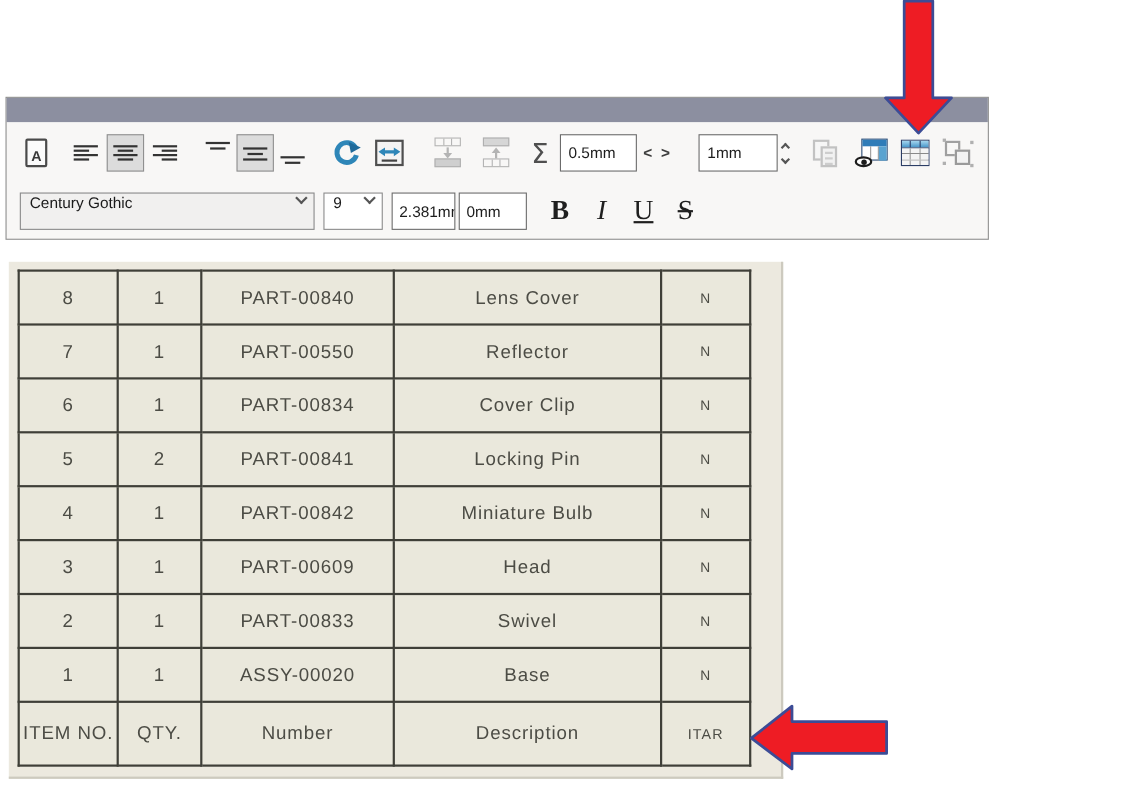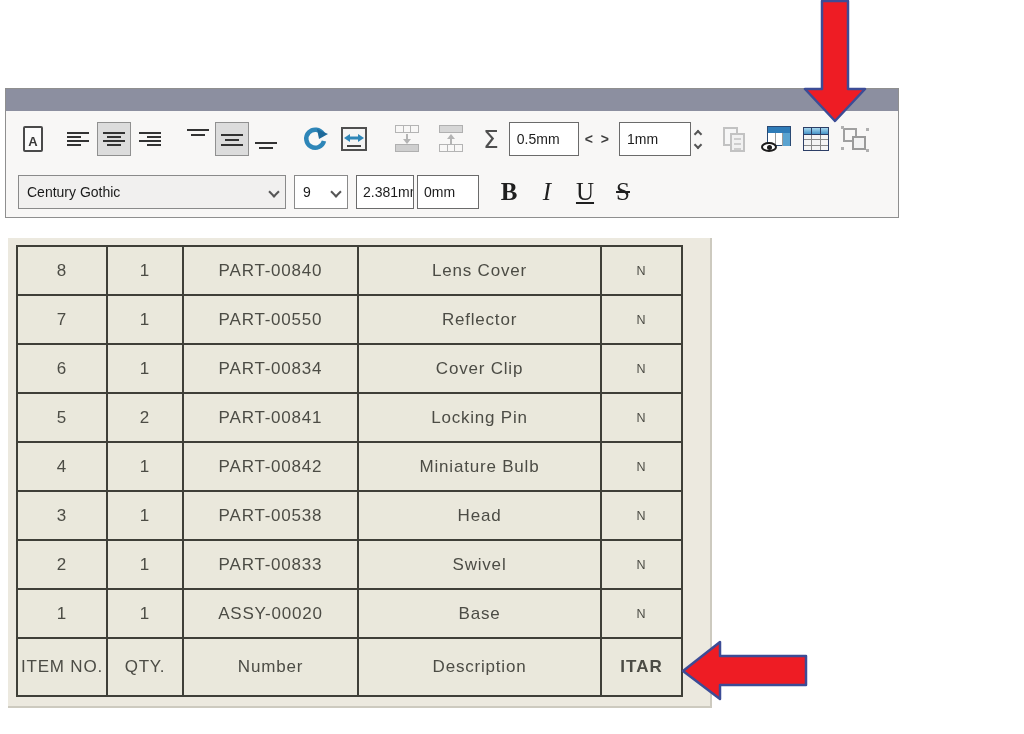--- a/index.html
+++ b/index.html
@@ -82,21 +82,21 @@
   .tblic .rw:last-child { border-bottom:none; }
   .tblic .rw span { flex:1; border-right:1px solid #8a8a8a; background:#f4f4f4; }
   .tblic .rw span:last-child { border-right:none; }
 
   
   .grp { width:28px; height:26px; position:relative; }
   .grp .sq1 { position:absolute; left:2px; top:2px; width:14px; height:14px; border:2px solid #a0a0a0; }
   .grp .sq2 { position:absolute; left:11px; top:10px; width:14px; height:14px; border:2px solid #9a9a9a; background:#f2f2f2; }
   .grp .dot { position:absolute; width:3px; height:3px; background:#b0b0b0; }
 
-  .combo { height:34px; border:1px solid #8a8a8a; display:flex; align-items:center; font-size:14px; color:#1a1a1a; }
+  .combo { height:34px; border:1px solid #8a8a8a; display:flex; font-size:14px; color:#1a1a1a; }
   .combo .val { flex:1; padding-left:8px; overflow:hidden; white-space:nowrap; }
   .combo .chevwrap { width:22px; display:flex; justify-content:center; }
   .font-combo { width:268px; background:#f1f0ef; }
   .size-combo { width:54px; background:#ffffff; }
   .field { height:34px; background:#fff; border:1px solid #6b6b6b; font-size:14px; color:#1c1c1c;
     display:flex; align-items:center; padding-left:6px; overflow:hidden; white-space:nowrap; }
 
   .fmt-btn { font-family:"Liberation Serif", serif; font-size:25px; color:#1f1f1f; background:none; border:none;
     width:32px; height:38px; cursor:pointer; }
   .fmt-btn.b { font-weight:bold; }
@@ -107,21 +107,21 @@
   
   .sheet { position:absolute; left:8px; top:238px; width:704px; height:470px; background:#ece9df;
     border-right:2px solid #cdcabf; border-bottom:2px solid #cdcabf; }
   .bom { position:absolute; left:16px; top:245px; border-collapse:collapse; table-layout:fixed;
     color:#4c4c45; letter-spacing:0.8px; }
   .bom td { border:2px solid #3f3f38; text-align:center; vertical-align:middle; font-size:17px;
     background:#eae8dc; padding:0 2px; }
   .bom tr { height:49px; }
   .bom tr.hdr { height:58px; }
   .bom td.flag { font-size:12.5px; letter-spacing:1px; }
-  .bom td.itar { font-size:17px; letter-spacing:1px;font-weight:bold; }
+  .bom td.itar { font-size:13px; letter-spacing:1px; }
   .c0 { width:90px; } .c1 { width:76px; } .c2 { width:175px; } .c3 { width:243px; } .c4 { width:81px; }
 
   
   .arrow-svg { position:absolute; z-index:50; }
 </style>
 </head>
 <body>
 
 <div class="canvas">
 
@@ -222,21 +222,21 @@
       </div>
 
       <div class="icon-btn" style="margin-left:18px;">
         <span class="sigma">Σ</span>
       </div>
 
       <div class="num-input" style="margin-left:10px; width:70px;">0.5mm</div>
 
       <span class="lr" style="margin-left:6px;">&lt; &gt;</span>
 
-      <div class="num-input" style="margin-left:8px; width:72px;">1mm</div>
+      <div class="num-input" style="margin-left:24px; width:72px;">1mm</div>
       <div class="spinner">
         <span class="chev up"></span>
         <span class="chev down"></span>
       </div>
 
       <div class="icon-btn" style="margin-left:16px;">
         <div class="clip">
           <div class="back"></div>
           <div class="front">
               <i></i>
@@ -357,21 +357,21 @@
     <tr>
       <td>4</td>
       <td>1</td>
       <td>PART-00842</td>
       <td>Miniature Bulb</td>
       <td class="flag">N</td>
     </tr>
     <tr>
       <td>3</td>
       <td>1</td>
-      <td>PART-00538</td>
+      <td>PART-00609</td>
       <td>Head</td>
       <td class="flag">N</td>
     </tr>
     <tr>
       <td>2</td>
       <td>1</td>
       <td>PART-00833</td>
       <td>Swivel</td>
       <td class="flag">N</td>
     </tr>

